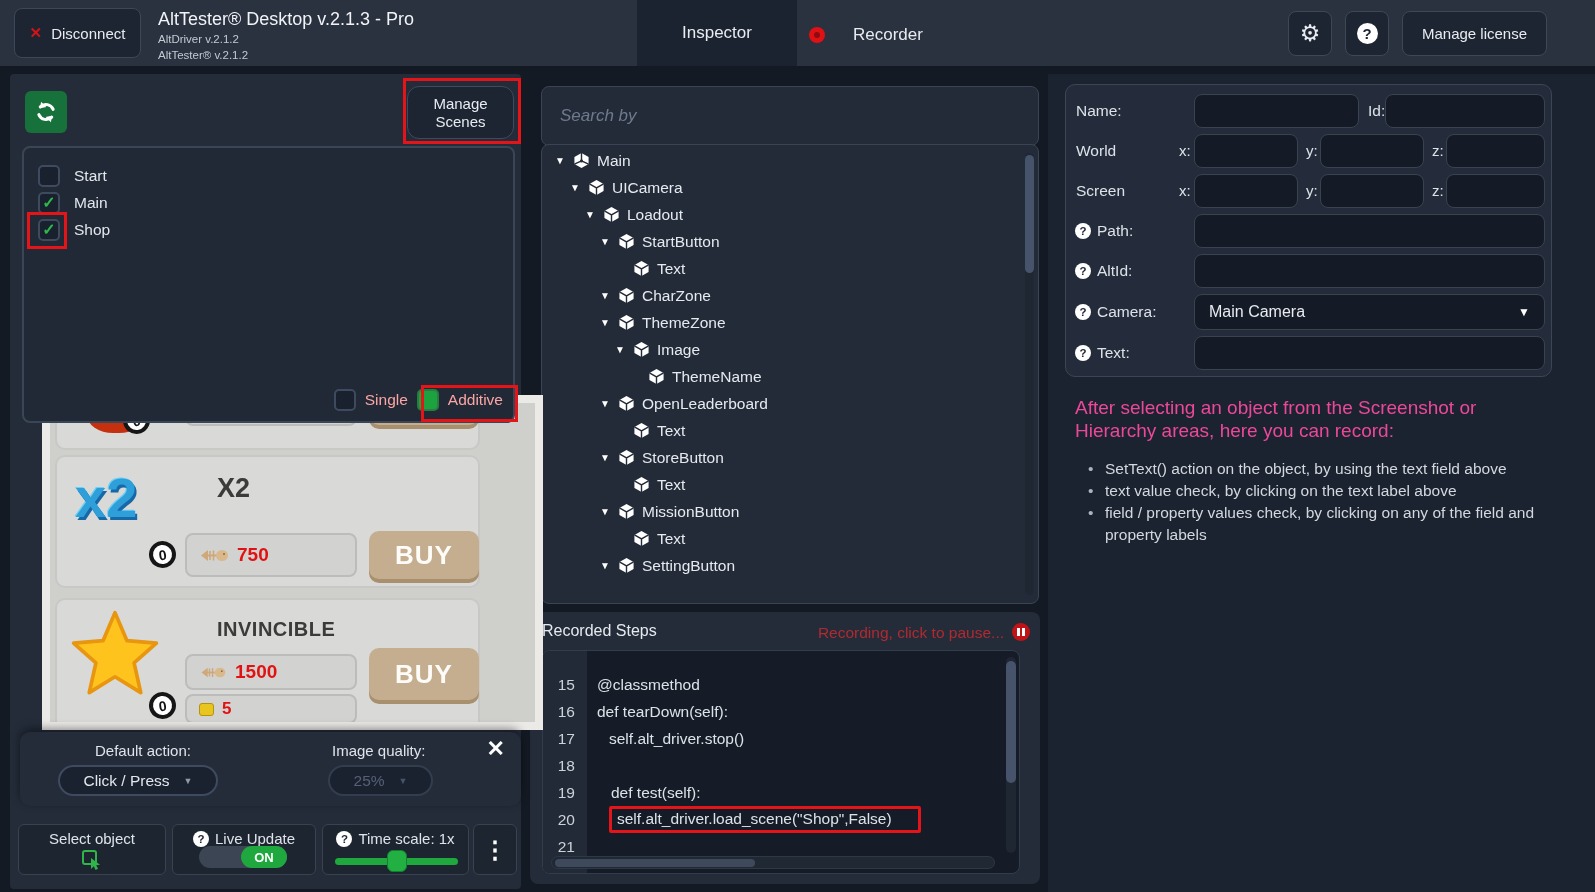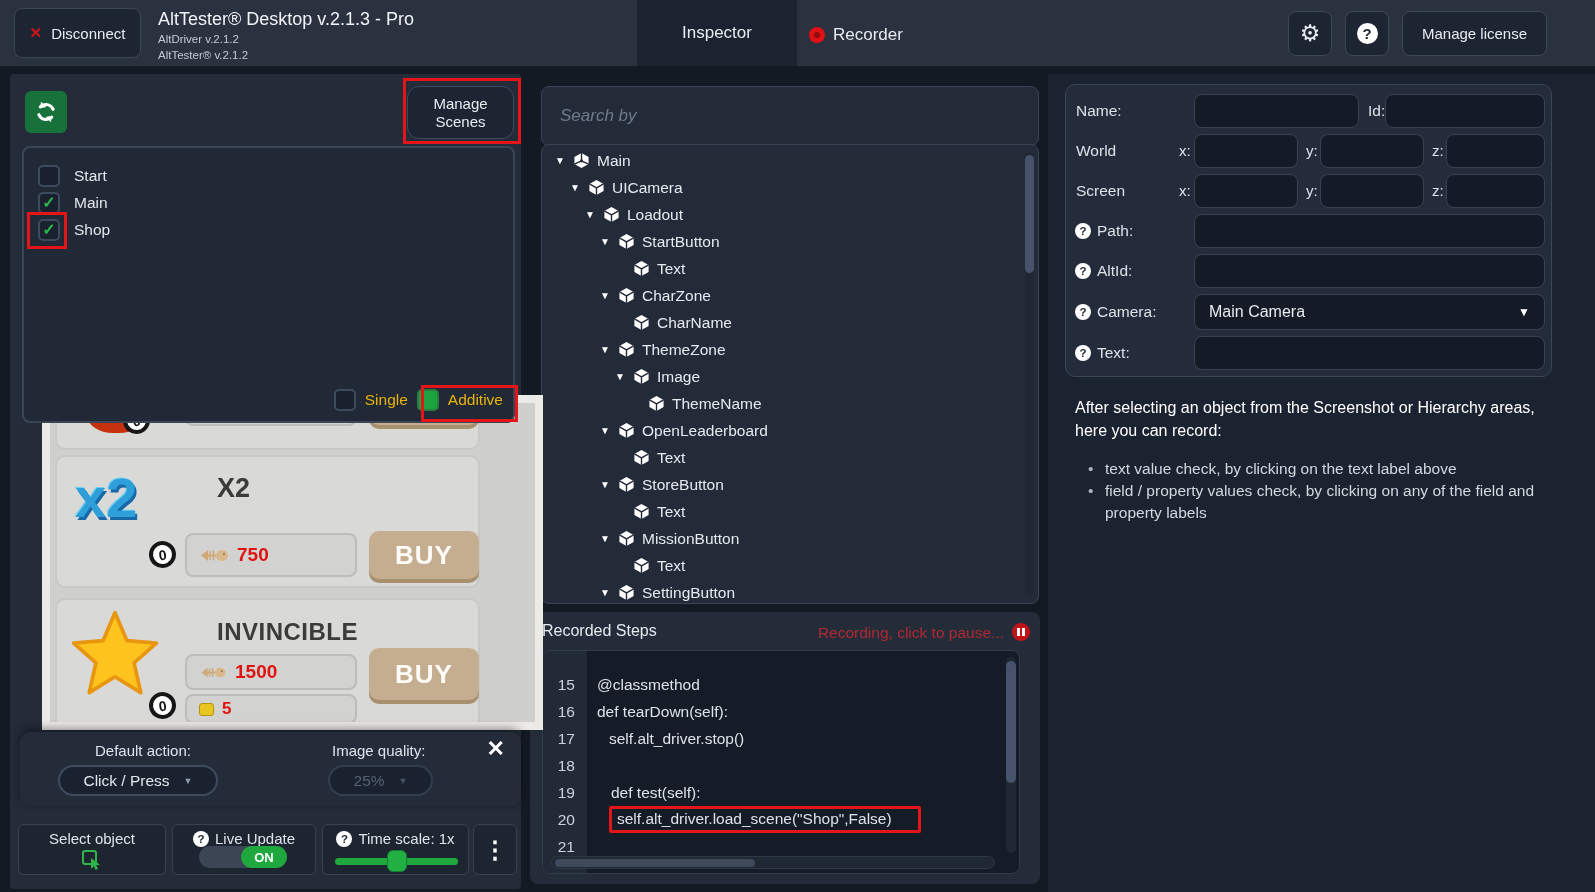--- a/index.html
+++ b/index.html
@@ -13,21 +13,21 @@
   .btn-outline { background:#1e2532; border:1.5px solid #3d4857; border-radius:8px; color:#e8ebf0;
                  display:flex; align-items:center; justify-content:center; cursor:pointer; }
   .disconnect { position:absolute; left:14px; top:8px; width:127px; height:50px; gap:9px; font-size:15px; }
   .disc-x { color:#d21418; font-weight:bold; font-size:15px; }
   .title-block { position:absolute; left:158px; top:9px; }
   .app-title { font-size:18px; color:#f1f3f6; }
   .app-sub { font-size:11.5px; color:#c3cad4; line-height:14px; margin-top:2px; }
   .tab-inspector { position:absolute; left:637px; top:0; width:160px; height:66px; background:#1c2330;
                    display:flex; align-items:center; justify-content:center; font-size:17px; cursor:pointer; }
   .tab-recorder { position:absolute; left:795px; top:0; height:70px; display:flex; align-items:center;
-                  gap:8px; font-size:17px; padding:0 14px; cursor:pointer; }
+                  gap:28px; font-size:17px; padding:0 14px; cursor:pointer; }
   .rec-dot { width:16px; height:16px; border-radius:50%; background:#e01114; position:relative; }
   .rec-dot::after { content:""; position:absolute; left:5px; top:5px; width:6px; height:6px; border-radius:50%; background:#8c0d10; }
   .gear-btn { position:absolute; left:1288px; top:11px; width:44px; height:45px; font-size:23px; }
   .help-btn { position:absolute; left:1345px; top:11px; width:44px; height:45px; }
   .help-circle { width:21px; height:21px; border-radius:50%; background:#fff; color:#1e2532;
                  display:flex; align-items:center; justify-content:center; font-weight:bold; font-size:15px; }
   .license-btn { position:absolute; left:1402px; top:11px; width:145px; height:45px; font-size:15px; }
 
   
   .left-panel { position:absolute; left:10px; top:74px; width:511px; height:815px; background:#242c3a; border-radius:4px; }
@@ -39,21 +39,21 @@
   .scene-box { position:absolute; left:12px; top:72px; width:493px; height:277px; background:#212936;
                border:2px solid #3a4656; border-radius:8px; }
   .scene-list { position:absolute; left:0; top:14px; width:100%; }
   .scene-row { height:27px; display:flex; align-items:center; padding-left:14px; gap:14px; }
   .cb { width:22px; height:22px; border-radius:5px; background:#1a212e; border:2px solid #3e4a5e;
         display:flex; align-items:center; justify-content:center; cursor:pointer; flex:none; }
   .cb .tick { color:#2db84d; font-weight:bold; font-size:16px; line-height:1; }
   .cb.filled { background:#1ca23e; border-color:#2a7a42; }
   .scene-label { font-size:15.5px; color:#e3e7ec; }
   .mode-row { position:absolute; right:10px; bottom:10px; display:flex; align-items:center; gap:9px; }
-  .mode-label { font-size:15.5px; color:#eab308; }
+  .mode-label { font-size:15.5px; color:#fca5a5; }
 
   
   .shot { position:absolute; left:32px; top:321px; width:501px; height:335px; border:8px solid #eceae7;
           background:#cfcfcc; overflow:hidden; z-index:1; }
   .scene-box, .manage-scenes, .refresh-btn { z-index:2; }
   .card { position:absolute; left:5px; width:425px; background:#d9d9d7; border:2px solid #c8c8c6; border-radius:10px; }
   .card-partial { top:-60px; height:107px; }
   .card-x2 { top:52px; height:133px; }
   .card-inv { top:195px; height:160px; }
   .red-blob { position:absolute; left:30px; top:48px; width:58px; height:40px; background:#c5300f; border-radius:50% 50% 45% 45%; }
@@ -62,21 +62,21 @@
   .pill { position:absolute; background:#d2d2d0; border:2px solid #bcbcba; border-radius:8px;
           display:flex; align-items:center; gap:8px; padding-left:12px; }
   .price { color:#e11212; font-weight:bold; font-size:19px; }
   .buy-btn { position:absolute; background:#c5ae8f; border-radius:10px; box-shadow:0 4px 0 #a8906f;
              color:#fdfcf8; font-weight:bold; font-size:26px; display:flex; align-items:center; justify-content:center;
              letter-spacing:1px; cursor:pointer; }
   .x2-gfx { position:absolute; left:18px; top:8px; font-size:56px; font-weight:bold; color:#2e9fd8;
             text-shadow:2px 3px 0 #1668a8, -1px -1px 0 #6fd0f5; }
   .item-title { position:absolute; left:160px; color:#3b3b39; font-weight:bold; }
   .t-x2 { top:16px; font-size:27px; }
-  .t-inv { top:18px; font-size:24px; letter-spacing:0.5px; }
+  .t-inv { top:18px; font-size:20px; letter-spacing:0.5px; }
   .coin { width:15px; height:13px; background:#e8c51f; border:1.5px solid #b8920c; border-radius:3px; flex:none; }
 
   
   .shot-overlay { position:absolute; left:10px; top:658px; width:501px; height:74px; background:#242c3a;
                   border-radius:10px; box-shadow:0 -3px 10px rgba(0,0,0,.45); z-index:3; }
   .ov-label { position:absolute; top:10px; font-size:15px; color:#dfe3ea; }
   .ov-da-label { left:75px; } .ov-iq-label { left:312px; }
   .ov-select { position:absolute; top:33px; height:31px; background:#1a2230; border:2px solid #3e4a5e;
                border-radius:16px; display:flex; align-items:center; justify-content:center; gap:14px;
                font-size:15.5px; color:#e3e7ec; cursor:pointer; }
@@ -141,21 +141,21 @@
               border:1.5px solid #3b4655; border-radius:10px; }
   .frow { position:absolute; left:0; width:100%; height:35px; display:flex; align-items:center; }
   .flabel { font-size:15.5px; color:#dde2e9; }
   .finput { background:#141b26; border:1px solid #39434f; border-radius:8px; height:34px; color:#e8ebf0;
             font-size:15px; padding:0 10px; outline:none; font-family:inherit; }
   .axis-lab { font-size:15px; color:#dde2e9; }
   .dropdown { position:absolute; left:128px; width:351px; height:36px; background:#141b26; border:1px solid #39434f;
               border-radius:8px; display:flex; align-items:center; justify-content:space-between; padding:0 14px; cursor:pointer; }
   .dropdown .val { font-size:16px; color:#e8ebf0; }
   .dropdown .caret { font-size:12px; color:#fff; }
-  .note { position:absolute; left:27px; top:322px; width:466px; font-size:16px; color:#ffffff; line-height:23px; }
+  .note { position:absolute; left:27px; top:322px; width:466px; font-size:19px; color:#ec4899; line-height:23px; }
   .bullets { position:absolute; left:40px; top:384px; width:455px; }
   .bullet { position:relative; padding-left:17px; font-size:15.5px; color:#d3d8df; line-height:22px; }
   .bullet::before { content:"•"; position:absolute; left:0; color:#aab3bf; }
 
   
   .annot { position:absolute; border:3px solid #e41418; z-index:6; pointer-events:none; }
   .an-manage { left:403px; top:78px; width:118px; height:66px; }
   .an-shop { left:27px; top:212px; width:40px; height:37px; }
   .an-additive { left:421px; top:385px; width:97px; height:37px; }
 </style>
@@ -390,30 +390,20 @@
         <div class="tree-row" style="padding-left: 57px;">
           <span class="tree-arrow">▼</span>
           <span class="tree-icon">
   <svg width="17" height="17" viewBox="0 0 18 18">
     <path d="M9 1 L16.5 5.2 L16.5 12.8 L9 17 L1.5 12.8 L1.5 5.2 Z" fill="#ffffff"></path>
     <path d="M1.5 5.2 L9 9.4 L16.5 5.2 M9 9.4 L9 17" stroke="#232b39" stroke-width="1.5" fill="none"></path>
   </svg>
 </span>
           <span class="tree-label">CharZone</span>
         </div>
-        <div class="tree-row" style="padding-left: 72px;">
-          <span class="tree-arrow"></span>
-          <span class="tree-icon">
-  <svg width="17" height="17" viewBox="0 0 18 18">
-    <path d="M9 1 L16.5 5.2 L16.5 12.8 L9 17 L1.5 12.8 L1.5 5.2 Z" fill="#ffffff"></path>
-    <path d="M1.5 5.2 L9 9.4 L16.5 5.2 M9 9.4 L9 17" stroke="#232b39" stroke-width="1.5" fill="none"></path>
-  </svg>
-</span>
-          <span class="tree-label">CharName</span>
-        </div>
         <div class="tree-row" style="padding-left: 57px;">
           <span class="tree-arrow">▼</span>
           <span class="tree-icon">
   <svg width="17" height="17" viewBox="0 0 18 18">
     <path d="M9 1 L16.5 5.2 L16.5 12.8 L9 17 L1.5 12.8 L1.5 5.2 Z" fill="#ffffff"></path>
     <path d="M1.5 5.2 L9 9.4 L16.5 5.2 M9 9.4 L9 17" stroke="#232b39" stroke-width="1.5" fill="none"></path>
   </svg>
 </span>
           <span class="tree-label">ThemeZone</span>
         </div>
@@ -606,20 +596,21 @@
         </div>
       </div>
       <div class="frow" style="top:250px;">
         <span class="qmark" style="position:absolute; left:9px;">?</span>
         <span class="flabel" style="position:absolute; left:31px;">Text:</span>
         <input class="finput" style="position: absolute; left: 128px; width: 351px;">
       </div>
     </div>
     <div class="note">After selecting an object from the Screenshot or Hierarchy areas, here you can record:</div>
     <div class="bullets">
+        <div class="bullet">SetText() action on the object, by using the text field above</div>
         <div class="bullet">text value check, by clicking on the text label above</div>
         <div class="bullet">field / property values check, by clicking on any of the field and property labels</div>
       </div>
   </section>
 
   <div class="annot an-manage"></div>
   <div class="annot an-shop"></div>
   <div class="annot an-additive"></div>
 
 </div>

